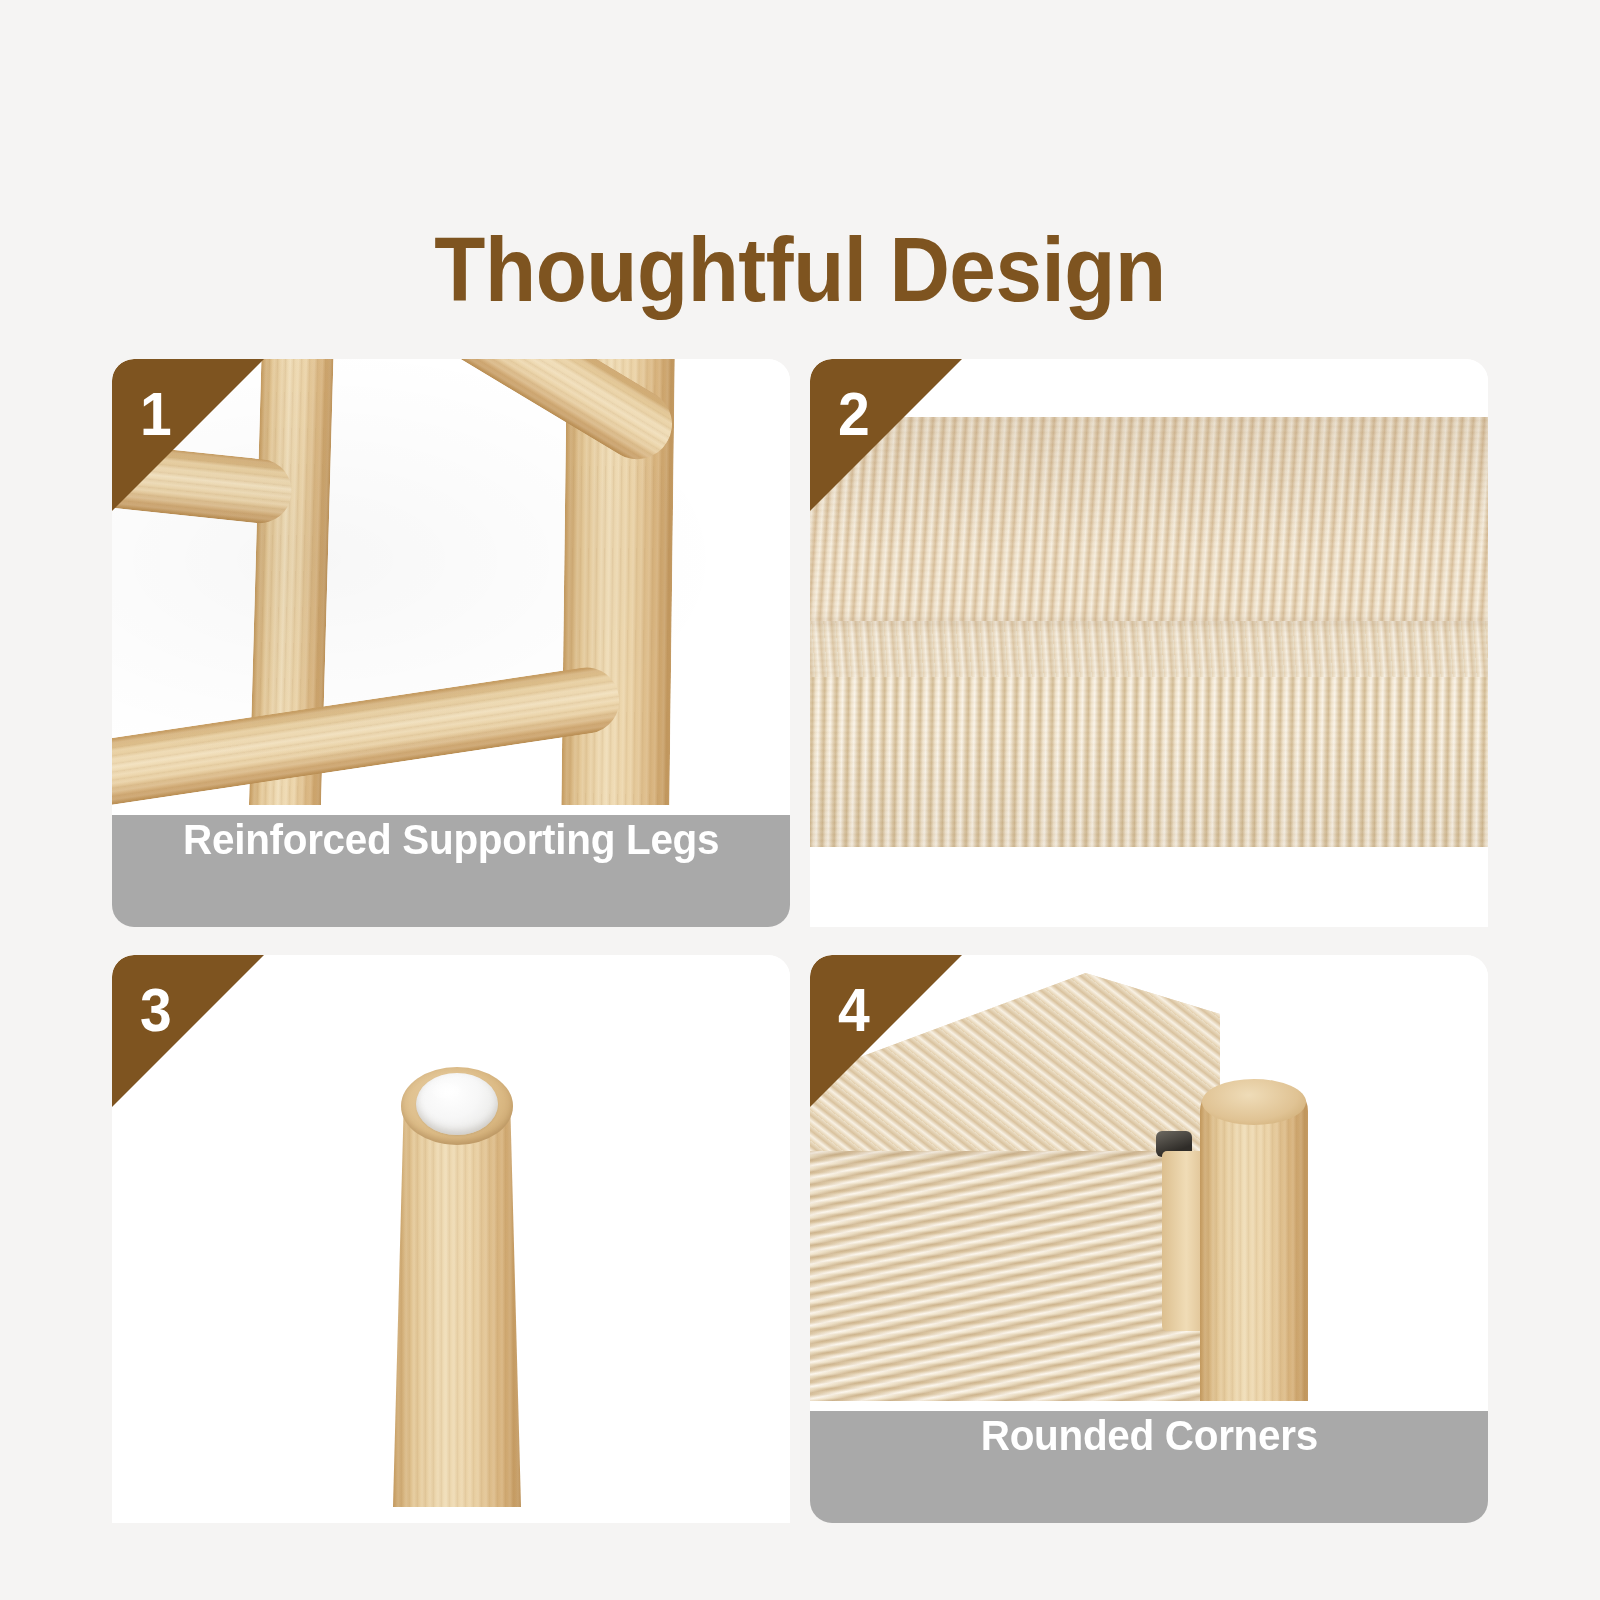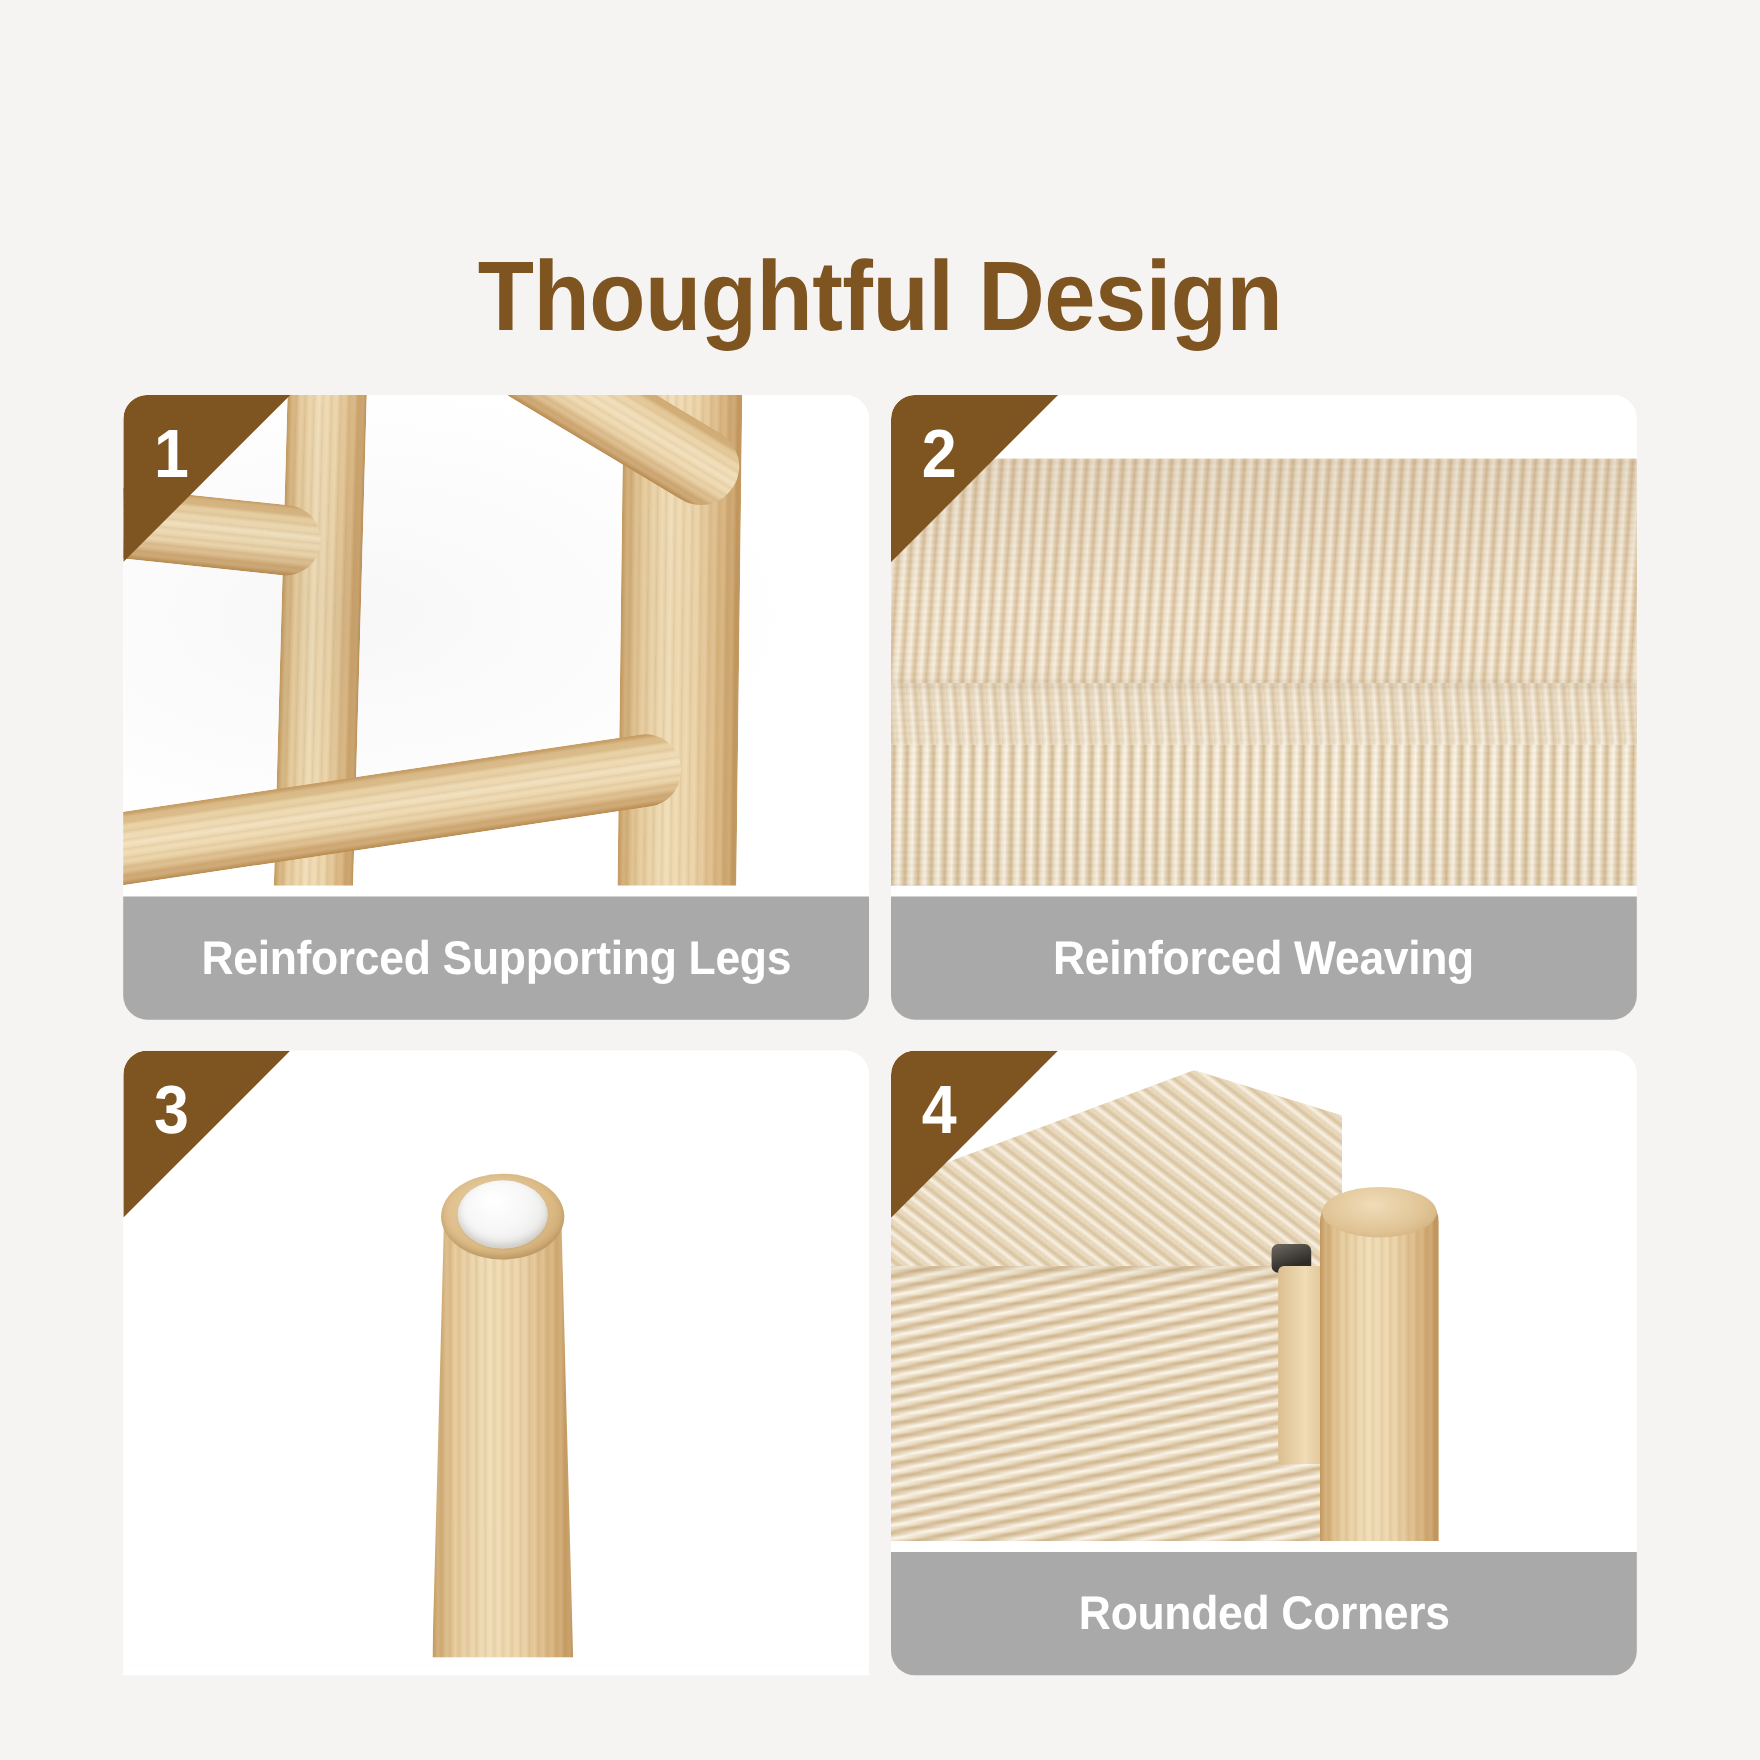--- a/index.html
+++ b/index.html
@@ -97,21 +97,21 @@
     color: #ffffff;
     transform: scaleX(0.92);
     transform-origin: 0 50%;
   }
 
   .card-label {
     flex: 0 0 112px;
     background: #a9a9a9;
     border-radius: 0 0 22px 22px;
     display: flex;
-    align-items: center;
+    align-items: flex-start;
     justify-content: center;
     color: #ffffff;
     font-size: 43px;
     font-weight: 700;
     letter-spacing: -0.3px;
     white-space: nowrap;
   }
   .card-label span { transform: scaleX(0.94); transform-origin: 50% 50%; display:block; }
 
   .gapstrip { flex: 0 0 10px; background: #ffffff; }
@@ -298,23 +298,20 @@
           <div class="weave-front"></div>
           <div class="weave-texture"></div>
           <div class="weave-shade"></div>
         </div>
         <div class="badge">
           <div class="tri"></div>
           <div class="num">2</div>
         </div>
       </div>
       <div class="gapstrip"></div>
-      <div class="card-label">
-        <span>Reinforced Weaving</span>
-      </div>
     </div>
 
     <div class="card">
       <div class="card-photo">
         <div class="scene c3">
           <div class="wood-v leg"></div>
           <div class="leg-top-face"></div>
           <div class="pad"></div>
           <div class="pad-gloss"></div>
         </div>

